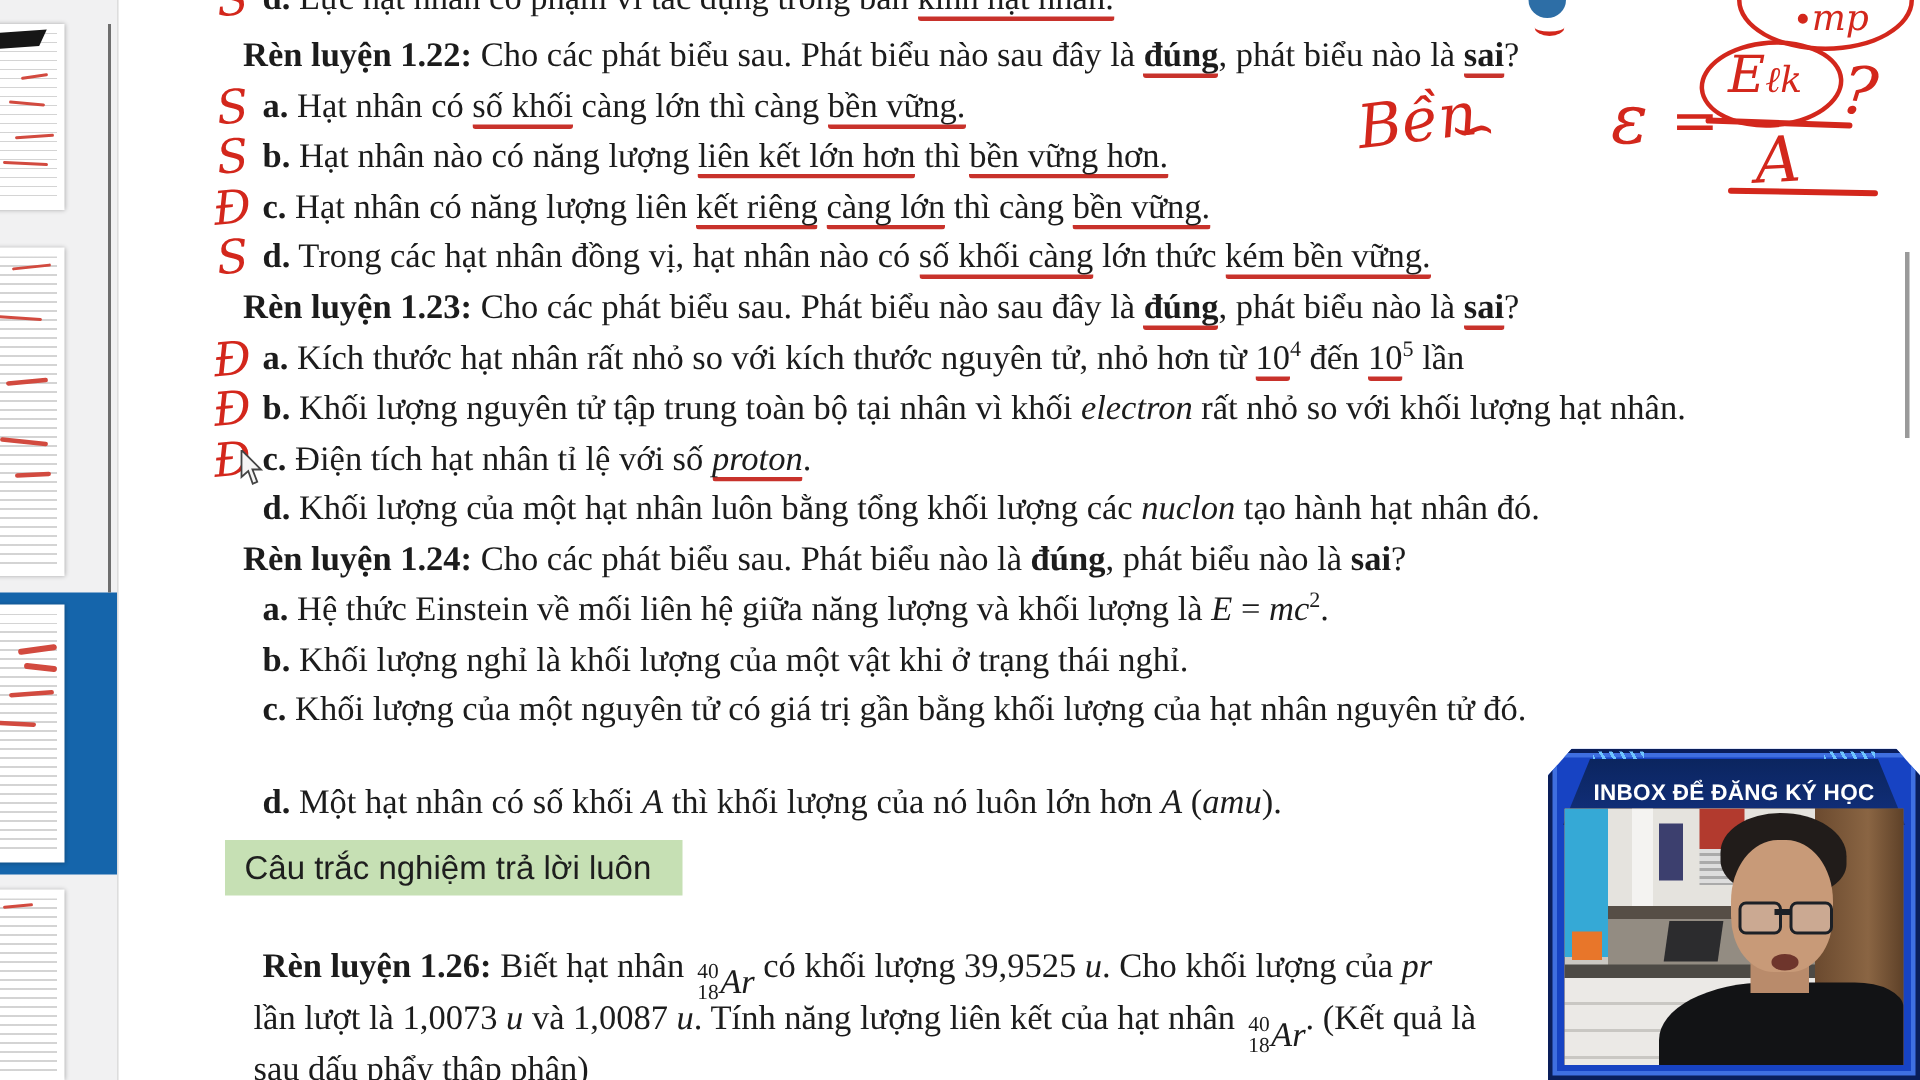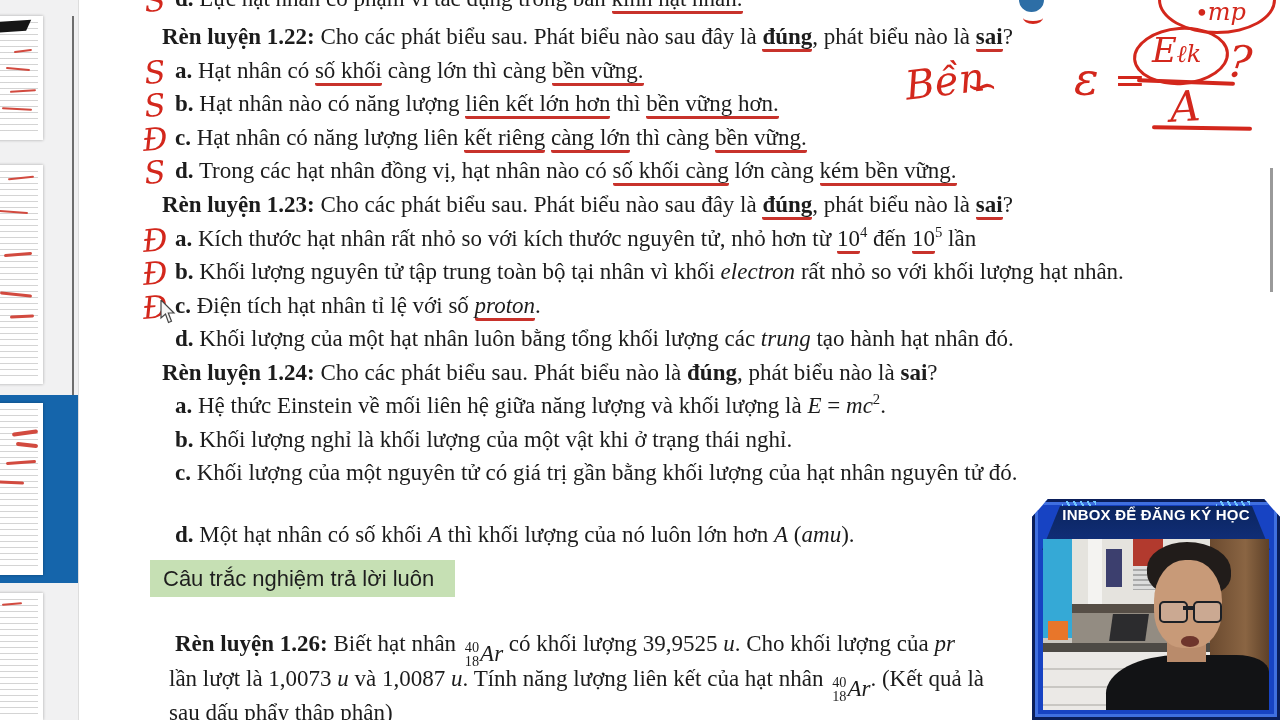--- a/index.html
+++ b/index.html
@@ -55,21 +55,21 @@
   .main-scroll{position:absolute;left:1270px;top:168px;width:3px;height:124px;background:#9a9a9a;z-index:5;}
 
   
   .cam{position:absolute;left:1032px;top:499px;width:248px;height:221px;z-index:30;
        background:#1743c3;
        clip-path:polygon(16px 0,232px 0,248px 18px,248px 221px,0 221px,0 18px);
        box-shadow:inset 0 0 0 3px #0a1e5a, inset 0 0 0 6px #3f6fe0;}
   .cam-head{position:absolute;left:10px;top:7px;right:10px;height:44px;
        background:linear-gradient(#0b255f,#12307e);
        clip-path:polygon(18px 0,calc(100% - 18px) 0,100% 100%,0 100%);
-       display:flex;justify-content:center;color:#fff;
+       display:flex;align-items:center;justify-content:center;color:#fff;
        font-family:"Liberation Sans",sans-serif;font-weight:bold;font-size:15px;letter-spacing:.2px;}
   .hazard{position:absolute;top:2px;width:34px;height:6px;
        background:repeating-linear-gradient(60deg,#6fc6ff 0 2px,transparent 2px 6px);}
   .hazard.l{left:30px}.hazard.r{right:30px}
   .cam-video{position:absolute;left:11px;top:40px;right:11px;bottom:10px;background:#7d5a3b;overflow:hidden;}
   .cv{position:absolute;}
 
   #lines-host{position:absolute;inset:0;}
 </style>
 </head>
@@ -110,26 +110,26 @@
     <div class="side-scroll"></div>
   </div>
 
   <div class="doc">
     <div id="lines-host">
         <div class="line item" style="top: -14px;"><span class="mark">S</span><span class="b">d.</span><span> Lực hạt nhân có phạm vi tác dụng trong bán </span><span class="rul">kính hạt nhân.</span></div>
         <div class="line head" style="top: 24px;"><span class="b">Rèn luyện 1.22:</span><span> Cho các phát biểu sau. Phát biểu nào sau đây là </span><span class="b rul">đúng</span><span>, phát biểu nào là </span><span class="b rul">sai</span><span>?</span></div>
         <div class="line item" style="top: 58px;"><span class="mark">S</span><span class="b">a.</span><span> Hạt nhân có </span><span class="rul">số khối</span><span> càng lớn thì càng </span><span class="rul">bền vững.</span></div>
         <div class="line item" style="top: 91px;"><span class="mark">S</span><span class="b">b.</span><span> Hạt nhân nào có năng lượng </span><span class="rul">liên kết lớn hơn</span><span> thì </span><span class="rul">bền vững hơn.</span></div>
         <div class="line item" style="top: 125px;"><span class="mark">Đ</span><span class="b">c.</span><span> Hạt nhân có năng lượng liên </span><span class="rul">kết riêng</span><span> </span><span class="rul">càng lớn</span><span> thì càng </span><span class="rul">bền vững.</span></div>
-        <div class="line item" style="top: 158px;"><span class="mark">S</span><span class="b">d.</span><span> Trong các hạt nhân đồng vị, hạt nhân nào có </span><span class="rul">số khối càng</span><span> lớn càng </span><span class="rul">kém bền vững.</span></div>
+        <div class="line item" style="top: 158px;"><span class="mark">S</span><span class="b">d.</span><span> Trong các hạt nhân đồng vị, hạt nhân nào có </span><span class="rul">số khối càng</span><span> lớn thức </span><span class="rul">kém bền vững.</span></div>
         <div class="line head" style="top: 192px;"><span class="b">Rèn luyện 1.23:</span><span> Cho các phát biểu sau. Phát biểu nào sau đây là </span><span class="b rul">đúng</span><span>, phát biểu nào là </span><span class="b rul">sai</span><span>?</span></div>
         <div class="line item" style="top: 226px;"><span class="mark">Đ</span><span class="b">a.</span><span> Kích thước hạt nhân rất nhỏ so với kích thước nguyên tử, nhỏ hơn từ </span><span class="rul">10</span><span class="sup">4</span><span> đến </span><span class="rul">10</span><span class="sup">5</span><span> lần</span></div>
         <div class="line item" style="top: 259px;"><span class="mark">Đ</span><span class="b">b.</span><span> Khối lượng nguyên tử tập trung toàn bộ tại nhân vì khối </span><span class="i">electron</span><span> rất nhỏ so với khối lượng hạt nhân.</span></div>
         <div class="line item" style="top: 293px;"><span class="mark">Đ</span><span class="b">c.</span><span> Điện tích hạt nhân tỉ lệ với số </span><span class="i rul">proton</span><span>.</span></div>
-        <div class="line item" style="top: 326px;"><span class="b">d.</span><span> Khối lượng của một hạt nhân luôn bằng tổng khối lượng các </span><span class="i">trung</span><span> tạo hành hạt nhân đó.</span></div>
+        <div class="line item" style="top: 326px;"><span class="b">d.</span><span> Khối lượng của một hạt nhân luôn bằng tổng khối lượng các </span><span class="i">nuclon</span><span> tạo hành hạt nhân đó.</span></div>
         <div class="line head" style="top: 360px;"><span class="b">Rèn luyện 1.24:</span><span> Cho các phát biểu sau. Phát biểu nào là </span><span class="b">đúng</span><span>, phát biểu nào là </span><span class="b">sai</span><span>?</span></div>
         <div class="line item" style="top: 393px;"><span class="b">a.</span><span> Hệ thức Einstein về mối liên hệ giữa năng lượng và khối lượng là </span><span class="i">E</span><span> = </span><span class="i">mc</span><span class="sup">2</span><span>.</span></div>
         <div class="line item" style="top: 460px;"><span class="b">c.</span><span> Khối lượng của một nguyên tử có giá trị gần bằng khối lượng của hạt nhân nguyên tử đó.</span></div>
         <div class="line item" style="top: 427px;"><span class="b">b.</span><span> Khối lượng nghỉ là khối lượng của một vật khi ở trạng thái nghỉ.</span></div>
         <div class="line item" style="top: 494px; margin-top: 28px;"><span class="b">d.</span><span> Một hạt nhân có số khối </span><span class="i">A</span><span> thì khối lượng của nó luôn lớn hơn </span><span class="i">A</span><span> (</span><span class="i">amu</span><span>).</span></div>
         <div class="line item" style="top: 631px;"><span class="b">Rèn luyện 1.26:</span><span>  Biết hạt nhân </span><span class="nuc" style="display: inline-flex; align-items: center;">
             <span style="display: inline-flex; flex-direction: column; font-size: 62%; line-height: 0.95; text-align: right; margin: 0px 1px 0px 3px; transform: translateY(1px);">
               <span>40</span>
               <span>18</span>
             </span>

